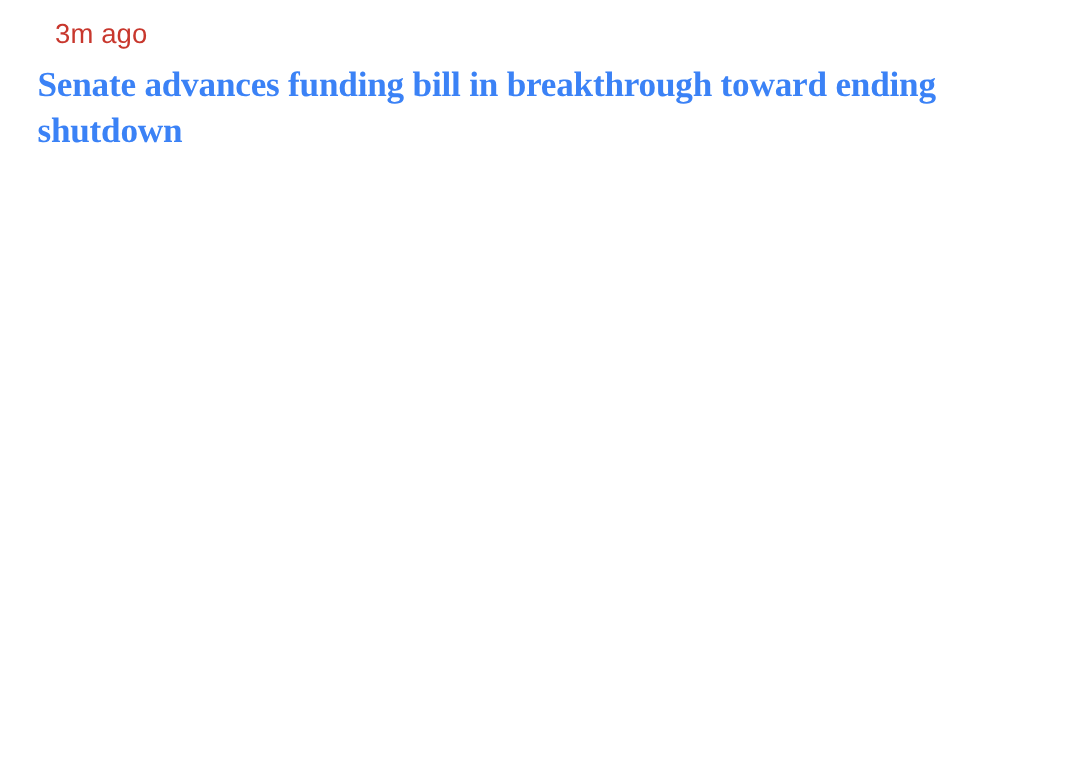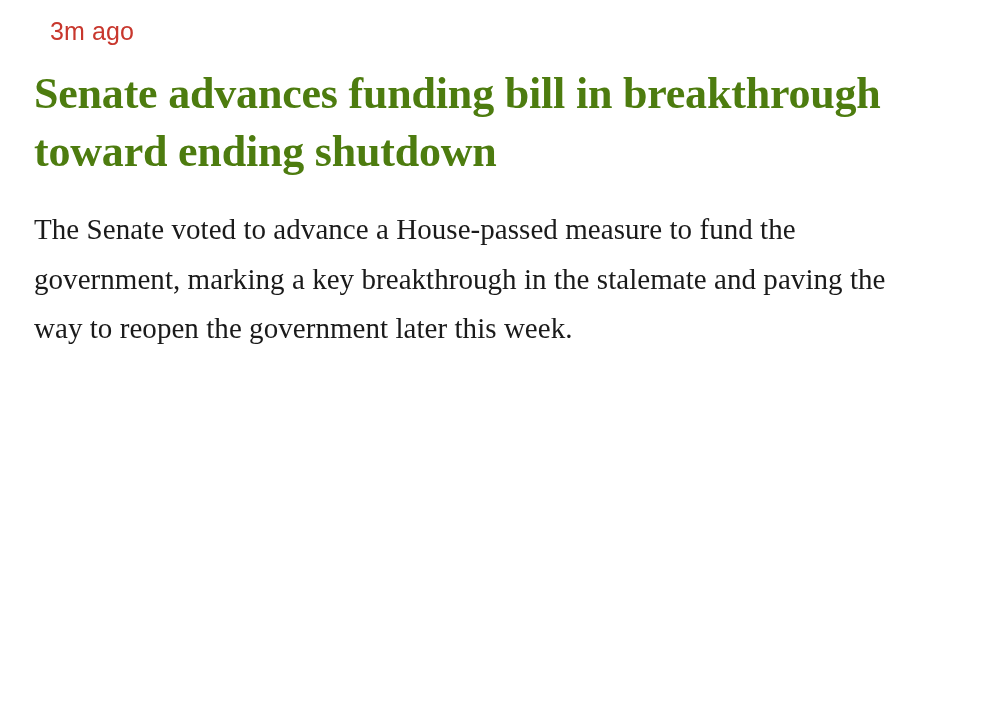--- a/index.html
+++ b/index.html
@@ -18,28 +18,28 @@
     box-sizing: border-box;
     width: 982px;
     padding: 18px 44px 0 34px;
   }
   .timestamp {
     color: #c8372d;
     font-family: "Liberation Sans", sans-serif;
     font-size: 25px;
     line-height: 1.1;
     letter-spacing: 0.1px;
-    margin: 0 0 19px 16px;
+    margin: 0 0 9px 16px;
   }
   .headline {
     margin: 0 0 24px 0;
-    color: #4d7c0f;
+    color: #3b82f6;
     font-family: "Liberation Serif", serif;
     font-weight: bold;
-    font-size: 44px;
+    font-size: 32px;
     line-height: 1.32;
     letter-spacing: -0.2px;
   }
   .body-copy p {
     margin: 0 0 30px 0;
     color: #1a1a1a;
     font-family: "Liberation Serif", serif;
     font-size: 29px;
     line-height: 1.72;
     letter-spacing: 0.05px;
@@ -50,15 +50,14 @@
 </style>
 </head>
 <body>
 
 <div class="article">
   <div class="timestamp">3m ago</div>
 
   <h1 class="headline">Senate advances funding bill in breakthrough toward ending shutdown</h1>
 
   <div class="body-copy">
-    <p>The Senate voted to advance a House-passed measure to fund the government, marking a key breakthrough in the stalemate and paving the way to reopen the government later this week.</p>
   </div>
 </div>
 
 </body></html>

